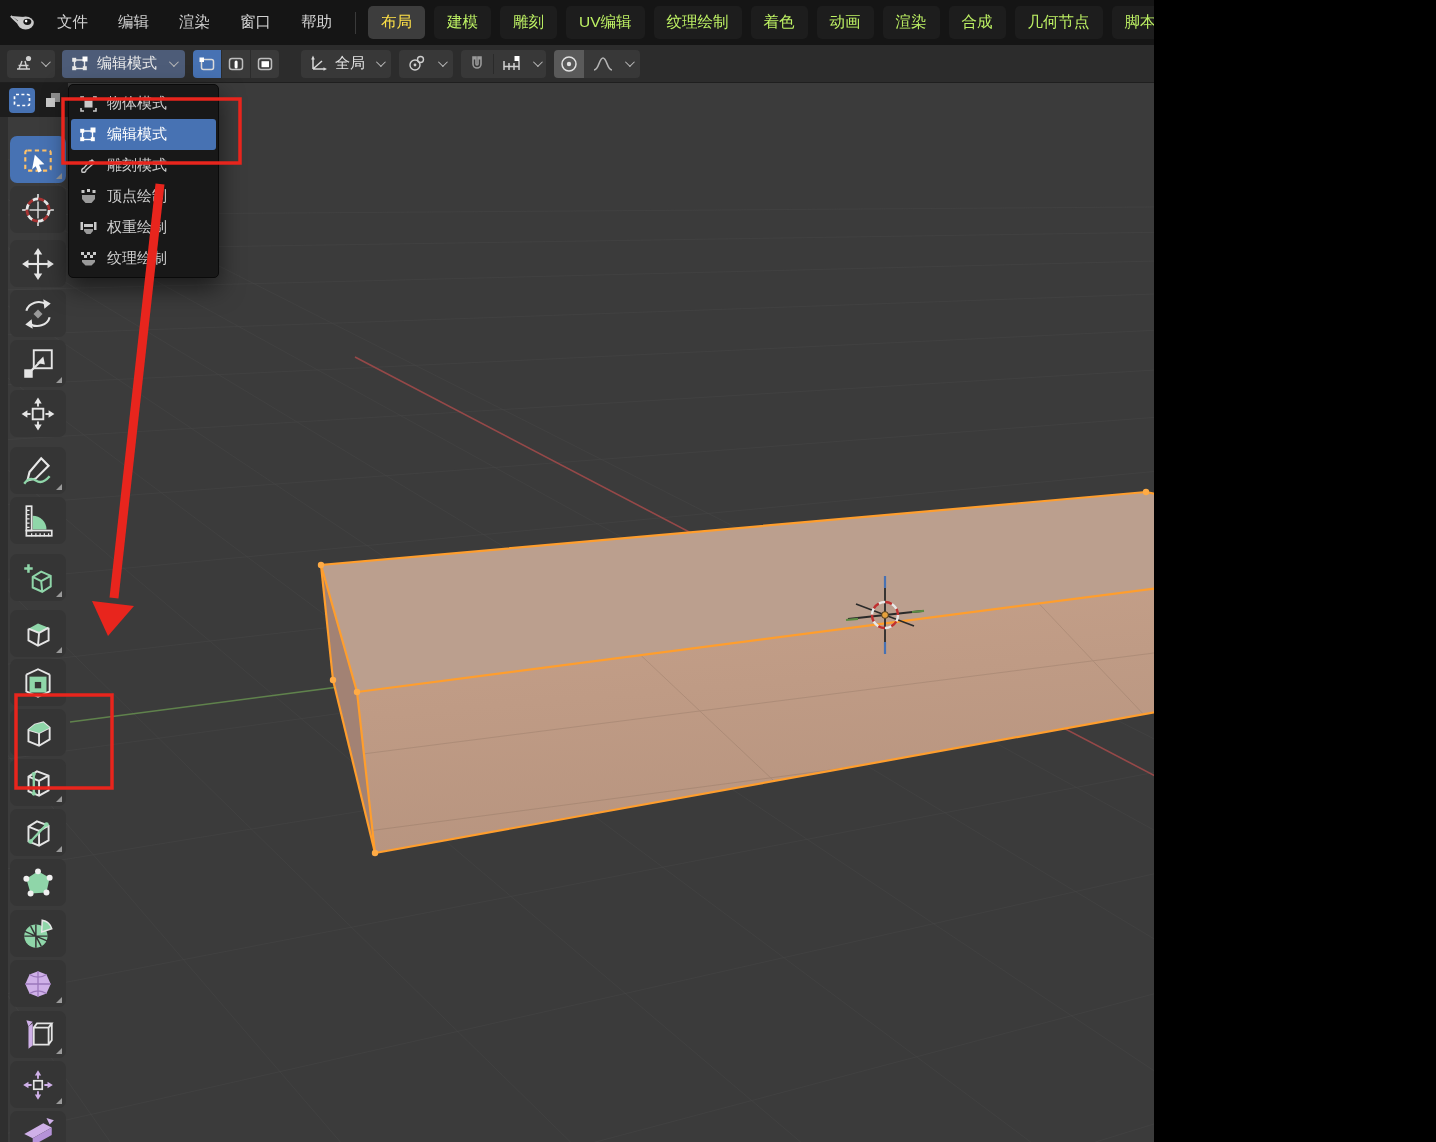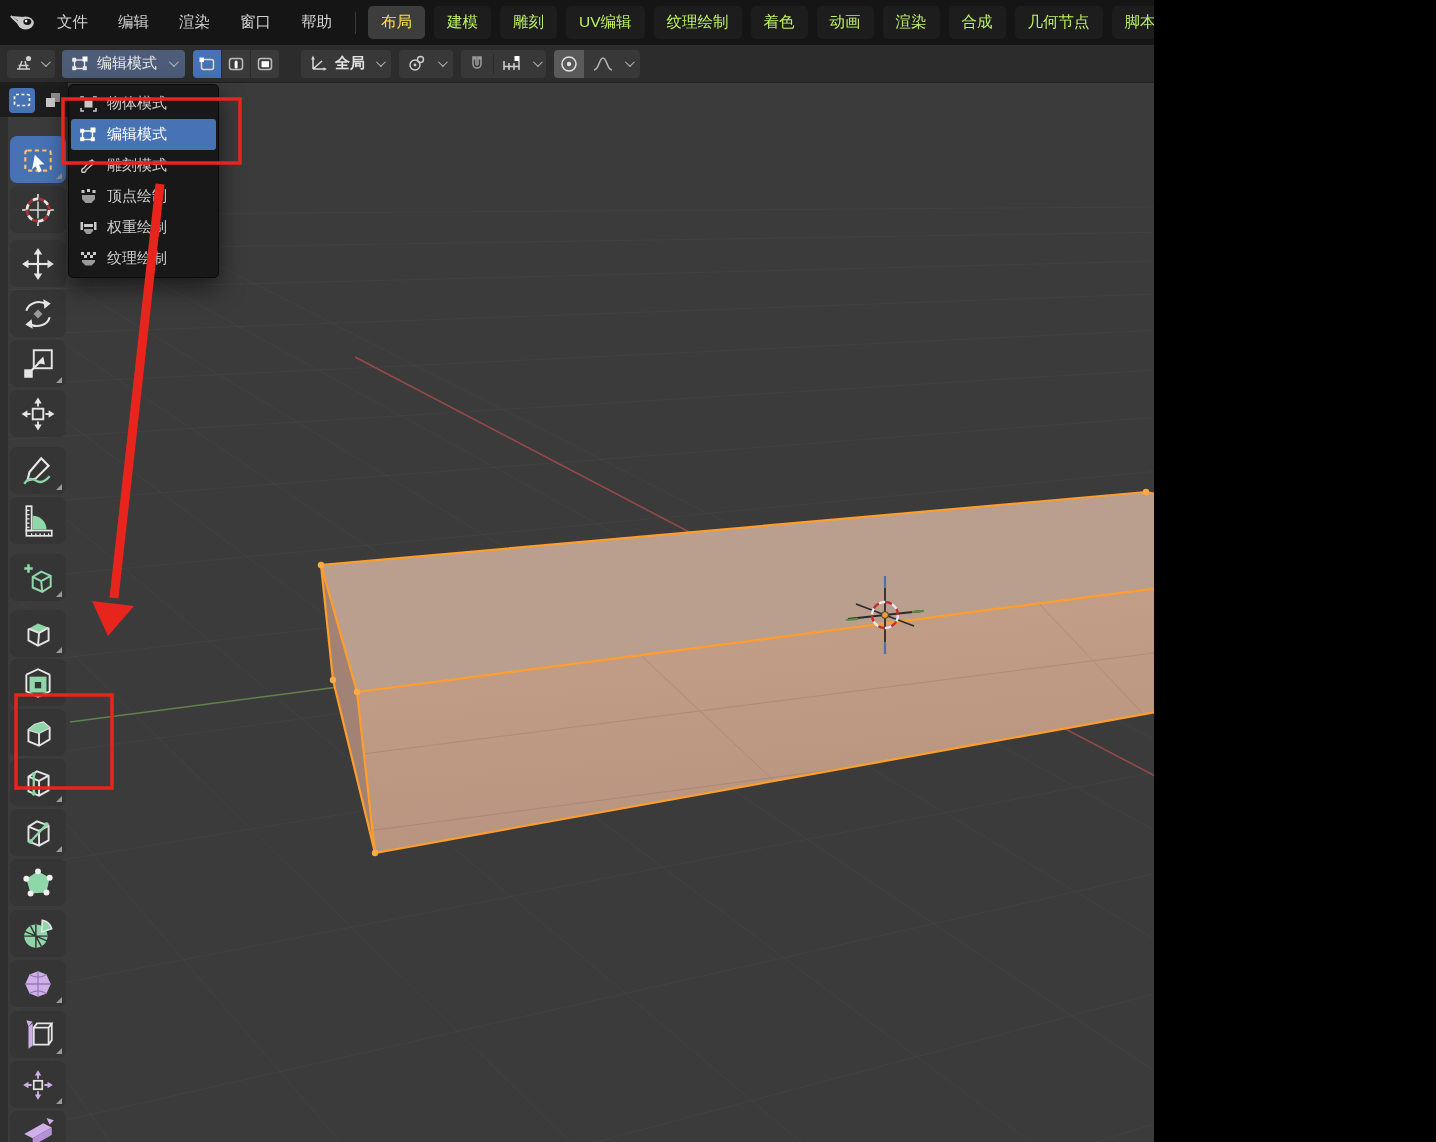--- a/index.html
+++ b/index.html
@@ -27,21 +27,21 @@
   .selgroup{display:flex;margin-left:8px;gap:1px;}
   .selbtn{width:28px;height:28px;display:flex;align-items:center;justify-content:center;background:#3a3a3a;}
   .selbtn:first-child{border-radius:4px 0 0 4px;}
   .selbtn:last-child{border-radius:0 4px 4px 0;}
   .selbtn.active{background:#4772b3;}
   .hmenus{display:flex;align-items:center;margin-left:14px;}
   .hmenu{color:#d6d6d6;font-size:15px;padding:0 10px;}
   .chev{display:inline-block;width:7px;height:7px;border-right:1.7px solid #b9b9b9;
         border-bottom:1.7px solid #b9b9b9;transform:rotate(45deg) translateY(-2px);margin-left:5px;}
   .pillrow{display:flex;align-items:center;gap:8px;margin-left:22px;}
-  .wpill{height:28px;display:flex;align-items:center;background:#383838;border-radius:4px;padding:0 8px;gap:6px;font-weight:bold;}
+  .wpill{height:28px;display:flex;align-items:center;background:#383838;border-radius:4px;padding:0 8px;gap:6px;}
   .wpill .lbl{color:#e2e2e2;font-size:15px;}
   .split{width:1px;height:20px;background:#2a2a2a;}
   .rightgrp{margin-left:auto;display:flex;align-items:center;gap:7px;}
   .gizbtn{width:29px;height:28px;background:#4772b3;border-radius:4px;display:flex;align-items:center;justify-content:center;}
   .propbtn{background:#5a5a5a;border-radius:4px 0 0 4px;width:30px;height:28px;display:flex;align-items:center;justify-content:center;}
 
   
   .toolsettings{position:absolute;left:0;top:83px;width:68px;height:34px;background:#1d1d1d;
                 display:flex;align-items:center;padding-left:9px;gap:5px;}
   .ts-btn{width:26px;height:25px;border-radius:4px;display:flex;align-items:center;justify-content:center;}

